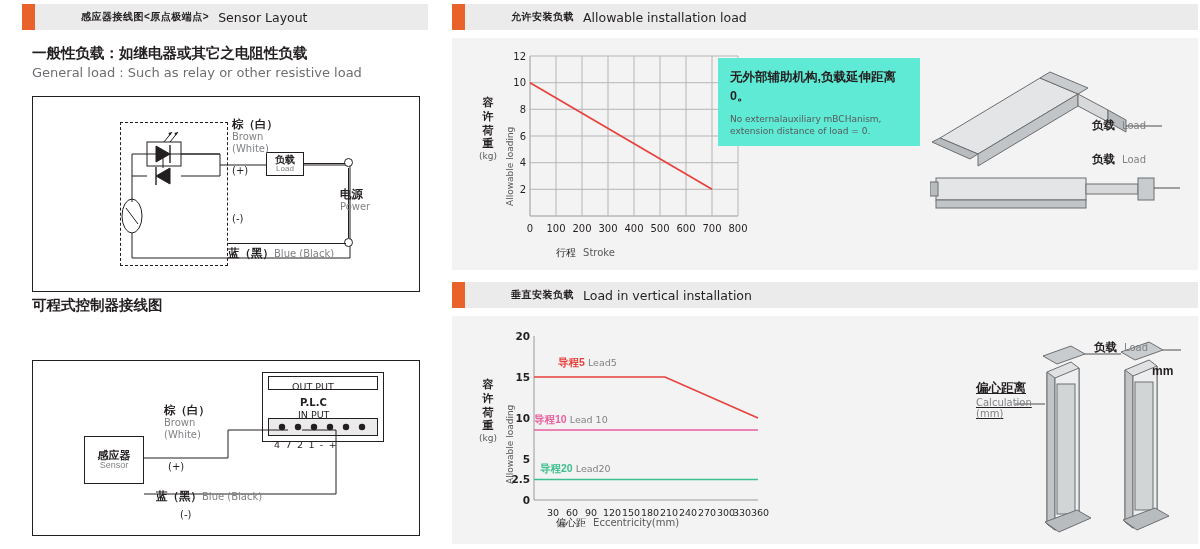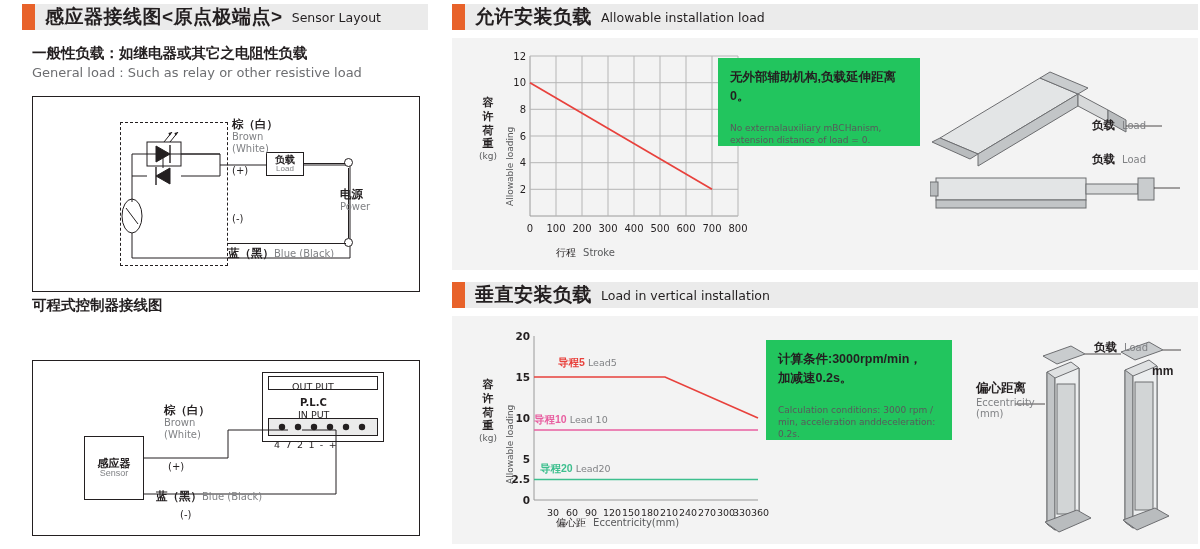--- a/index.html
+++ b/index.html
@@ -3,44 +3,44 @@
 <meta charset="utf-8">
 <style>
   html,body{margin:0;padding:0;background:#ffffff;}
   body{width:1200px;height:549px;font-family:"Liberation Sans",sans-serif;color:#231f20;overflow:hidden;position:relative;}
   .page{position:relative;width:1200px;height:549px;}
 
   
   .sec-head{position:absolute;height:26px;display:flex;align-items:stretch;}
   .sec-head .bar{width:13px;background:#e8622a;}
   .sec-head .hbody{background:#ebebeb;display:flex;align-items:center;padding:0 14px 0 10px;white-space:nowrap;}
-  .sec-head .cn{font-size:19px;font-weight:bold;color:#231f20;letter-spacing:.5px;}
+  .sec-head .cn{font-size:10px;font-weight:bold;color:#231f20;letter-spacing:.5px;margin-left:36px;}
   .sec-head .en{font-size:12.5px;color:#231f20;margin-left:9px;font-family:"DejaVu Sans",sans-serif;}
 
   
   .title-cn{font-size:14.5px;font-weight:bold;color:#231f20;}
   .title-en{font-size:13px;color:#6d6e71;font-family:"DejaVu Sans",sans-serif;margin-top:2px;}
 
   .box{position:absolute;border:1px solid #231f20;box-sizing:border-box;}
   .dashbox{position:absolute;border:1px dashed #231f20;box-sizing:border-box;}
   .line{position:absolute;background:#231f20;}
   .hline{height:1px;}
   .vline{width:1px;}
 
   .lbl{position:absolute;font-size:11px;line-height:1.15;white-space:nowrap;}
   .lbl .cn{font-weight:bold;color:#231f20;font-size:11.5px;}
   .lbl .en{color:#808285;font-size:10px;font-family:"DejaVu Sans",sans-serif;}
   .lbl .en2{color:#231f20;font-size:10px;font-family:"DejaVu Sans",sans-serif;}
 
   .circ{position:absolute;width:9px;height:9px;border:1px solid #231f20;border-radius:50%;background:#fff;box-sizing:border-box;}
 
   .smallbox{position:absolute;border:1px solid #231f20;background:#fff;box-sizing:border-box;display:flex;align-items:center;justify-content:center;text-align:center;line-height:1.05;}
-  .note{position:absolute;background:#22c55e;box-sizing:border-box;padding:10px 12px;}
+  .note{position:absolute;background:#5eead4;box-sizing:border-box;padding:10px 12px;}
   .note .n-cn{font-size:12.5px;font-weight:bold;color:#231f20;line-height:1.5;}
-  .note .n-en{font-size:9px;color:#58595b;line-height:1.35;margin-top:16px;font-family:"DejaVu Sans",sans-serif;}
+  .note .n-en{font-size:9px;color:#58595b;line-height:1.35;margin-top:7px;font-family:"DejaVu Sans",sans-serif;}
 
   .axis-t{font-size:10px;fill:#231f20;font-family:"DejaVu Sans",sans-serif;}
   .ylab{position:absolute;font-size:10.5px;line-height:1.25;text-align:center;}
   .ylab .cn{font-weight:bold;color:#231f20;display:block;font-size:11px;}
   .ylab .en{color:#58595b;font-size:9px;font-family:"DejaVu Sans",sans-serif;}
   .xlab{position:absolute;font-size:11px;white-space:nowrap;}
   .xlab .cn{font-weight:normal;color:#231f20;font-size:10px;}
   .xlab .en{color:#58595b;font-size:10px;font-family:"DejaVu Sans",sans-serif;margin-left:4px;}
 
   .mech-lbl{position:absolute;font-size:11px;white-space:nowrap;}
@@ -140,21 +140,21 @@
     <div class="cn">电源</div>
     <div class="en">Power</div>
   </div>
 
   <div style="position:absolute;left:32px;top:296px;">
     <div class="title-cn">可程式控制器接线图</div>
   </div>
 
   <div class="box" style="left:32px;top:360px;width:388px;height:176px;"></div>
 
-  <div class="smallbox" style="left:84px;top:436px;width:60px;height:64px;flex-direction:column;">
+  <div class="smallbox" style="left:84px;top:436px;width:60px;height:48px;flex-direction:column;">
     <span style="font-size:11px;font-weight:bold;">感应器</span>
     <span style="font-size:9px;color:#808285;">Sensor</span>
   </div>
 
   <div class="box" style="left:262px;top:372px;width:122px;height:70px;"></div>
   <div class="box" style="left:268px;top:376px;width:110px;height:14px;"></div>
   <div class="box" style="left:268px;top:418px;width:110px;height:18px;background:#ebebeb;"></div>
   <svg width="110" height="18" style="position:absolute;left:268px;top:418px;">
     <g fill="#231f20">
         <circle cx="14" cy="9" r="3.2"></circle>
@@ -379,25 +379,20 @@
   <div class="lbl" style="left:540px;top:462px;">
     <span style="color:#3dbf8e;font-weight:bold;font-size:10.5px;">导程20</span>
     <span style="color:#808285;font-size:9.5px;font-family:'DejaVu Sans',sans-serif;">Lead20</span>
   </div>
 
   <div class="xlab" style="left:556px;top:516px;">
     <span class="cn">偏心距</span>
     <span class="en">Eccentricity(mm)</span>
   </div>
 
-  <div class="note" style="left:766px;top:340px;width:186px;height:100px;">
-    <div class="n-cn">计算条件:3000rpm/min，</div>
-    <div class="n-cn">加减速0.2s。</div>
-    <div class="n-en">Calculation conditions: 3000 rpm / min, acceleration anddeceleration: 0.2s.</div>
-  </div>
 
   <svg width="230" height="210" style="position:absolute;left:985px;top:336px;">
     <g stroke="#6d6e71" stroke-width="1">
 
       <polygon points="62,36 86,26 94,32 94,184 70,194 62,188" fill="#dfe1e2"></polygon>
       <polygon points="62,36 70,42 70,194 62,188" fill="#c2c5c7"></polygon>
       <polygon points="70,42 94,32 94,184 70,194" fill="#eceeef"></polygon>
       <rect x="72" y="48" width="18" height="130" fill="#d2d5d6"></rect>
 
       <polygon points="140,34 164,24 172,30 172,182 148,192 140,186" fill="#dfe1e2"></polygon>
@@ -418,19 +413,19 @@
     </g>
   </svg>
 
   <div class="mech-lbl" style="left:1094px;top:340px;">
     <span class="cn">负载</span>
     <span class="en">Load</span>
   </div>
   <div class="mech-lbl" style="left:1152px;top:364px;">
     <span class="cn" style="font-size:12px;">mm</span>
   </div>
-  <div class="mech-lbl" style="left:976px;top:380px;text-align:left;">
+  <div class="mech-lbl" style="left:976px;top:380px;text-align:left;text-decoration:underline;">
     <div class="cn" style="font-size:12.5px;">偏心距离</div>
-    <div class="en" style="margin-left:0;">Eccentricity</div>
+    <div class="en" style="margin-left:0;">Calculation</div>
     <div class="en" style="margin-left:0;">(mm)</div>
   </div>
 
 </div>
 
 </body></html>

